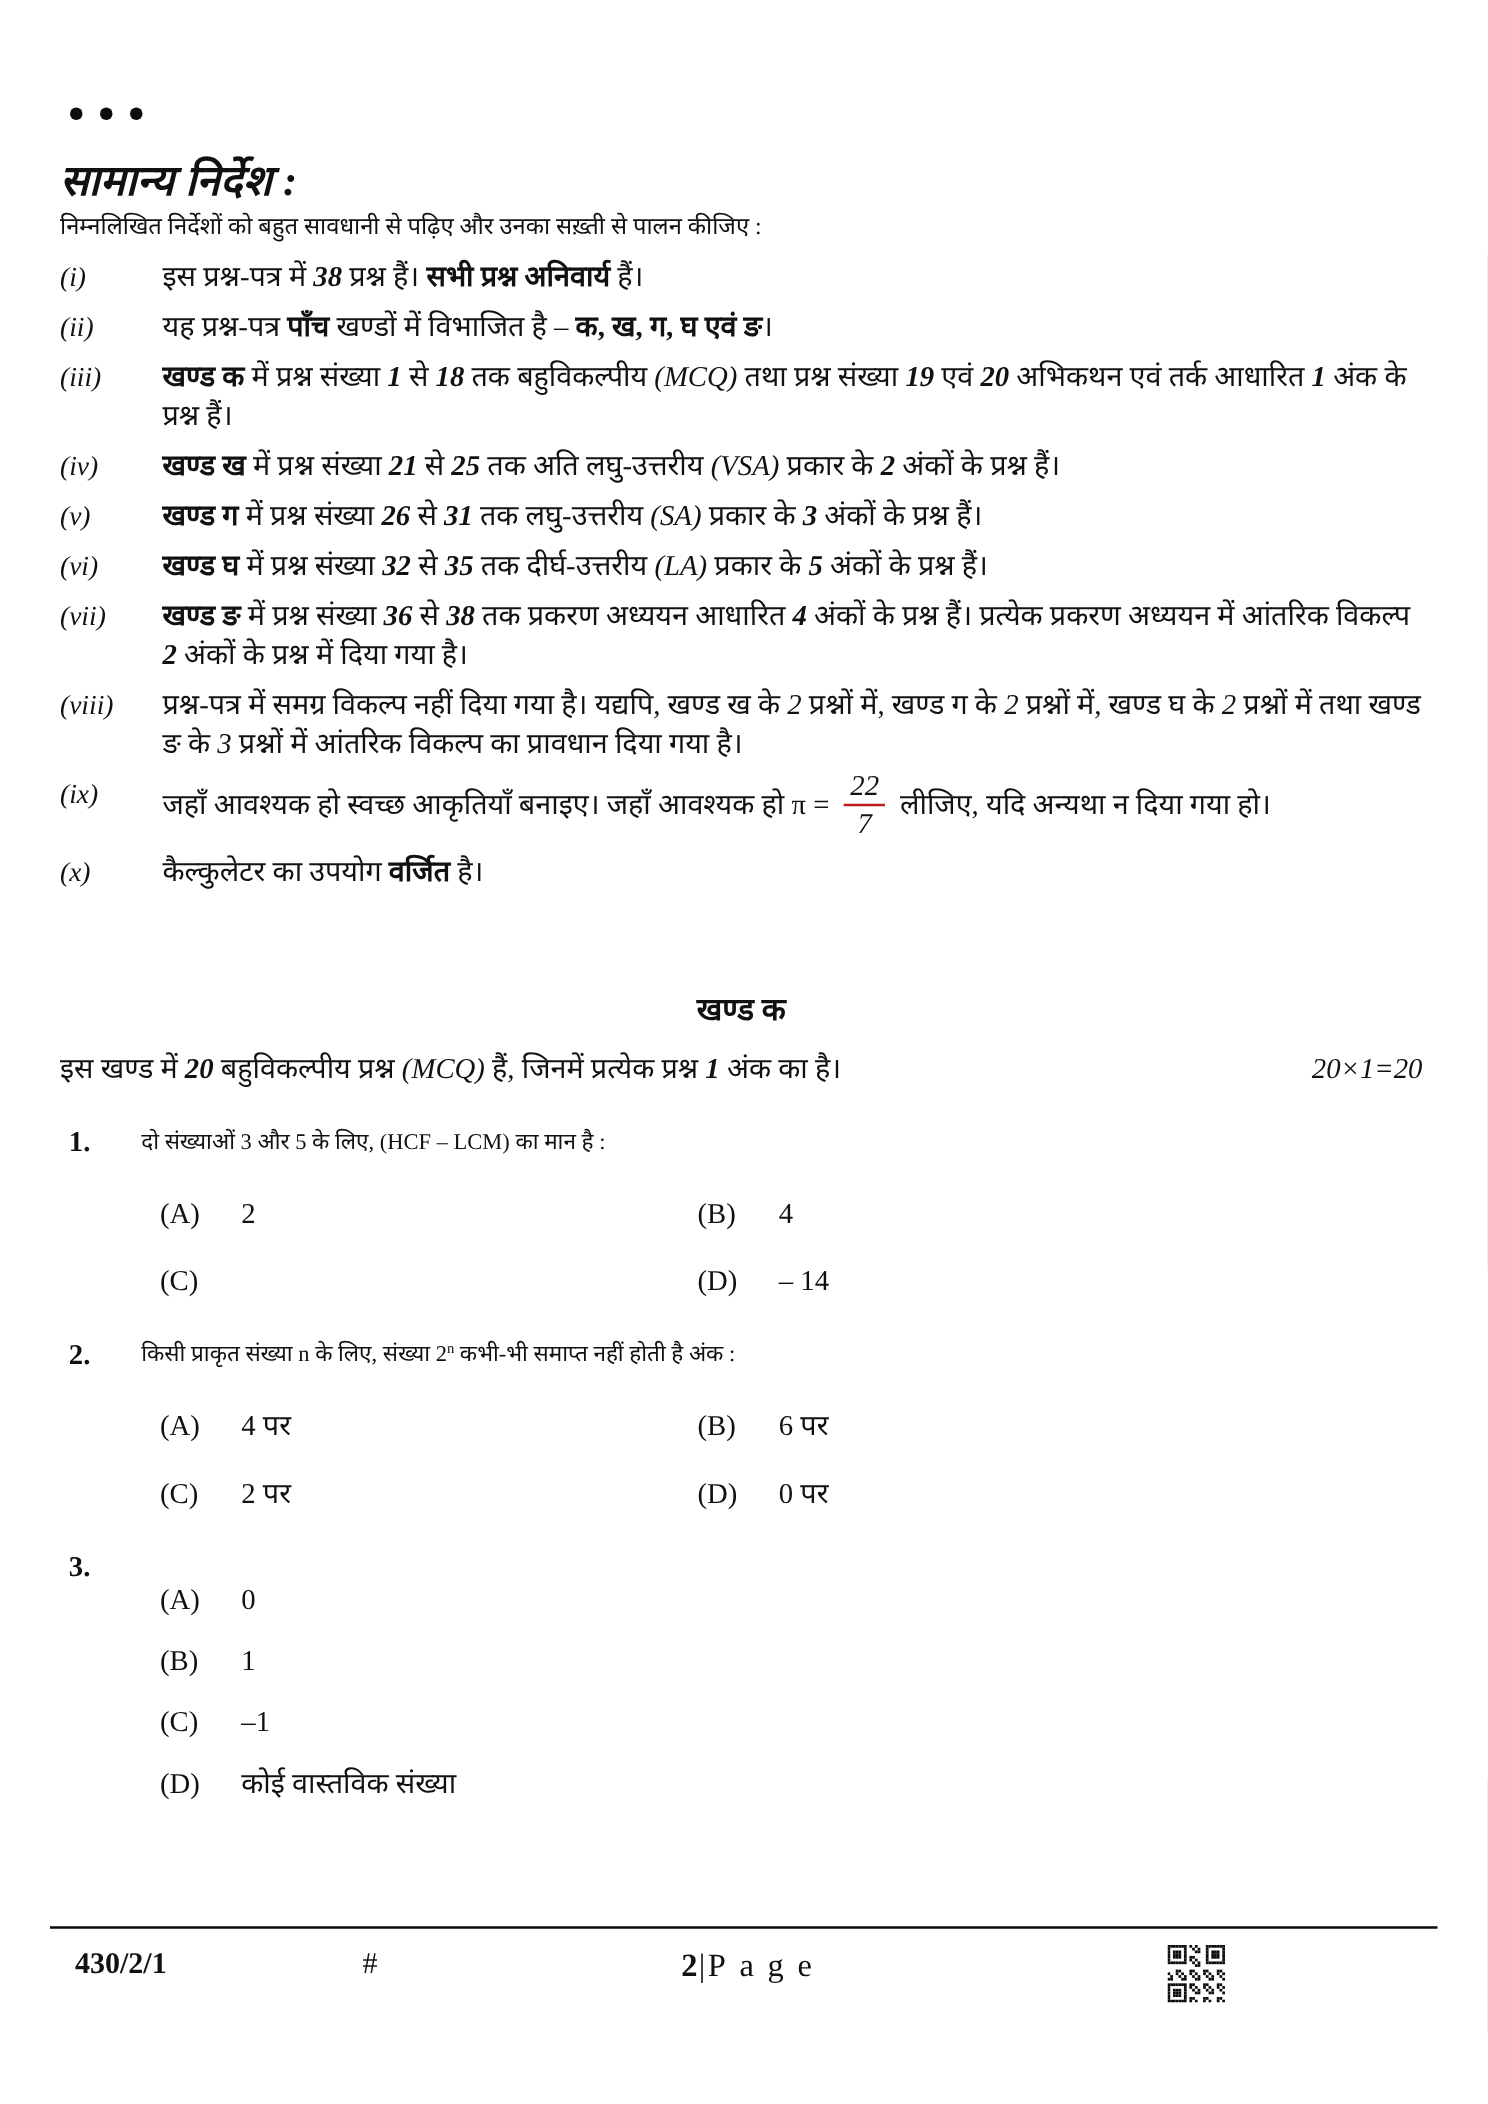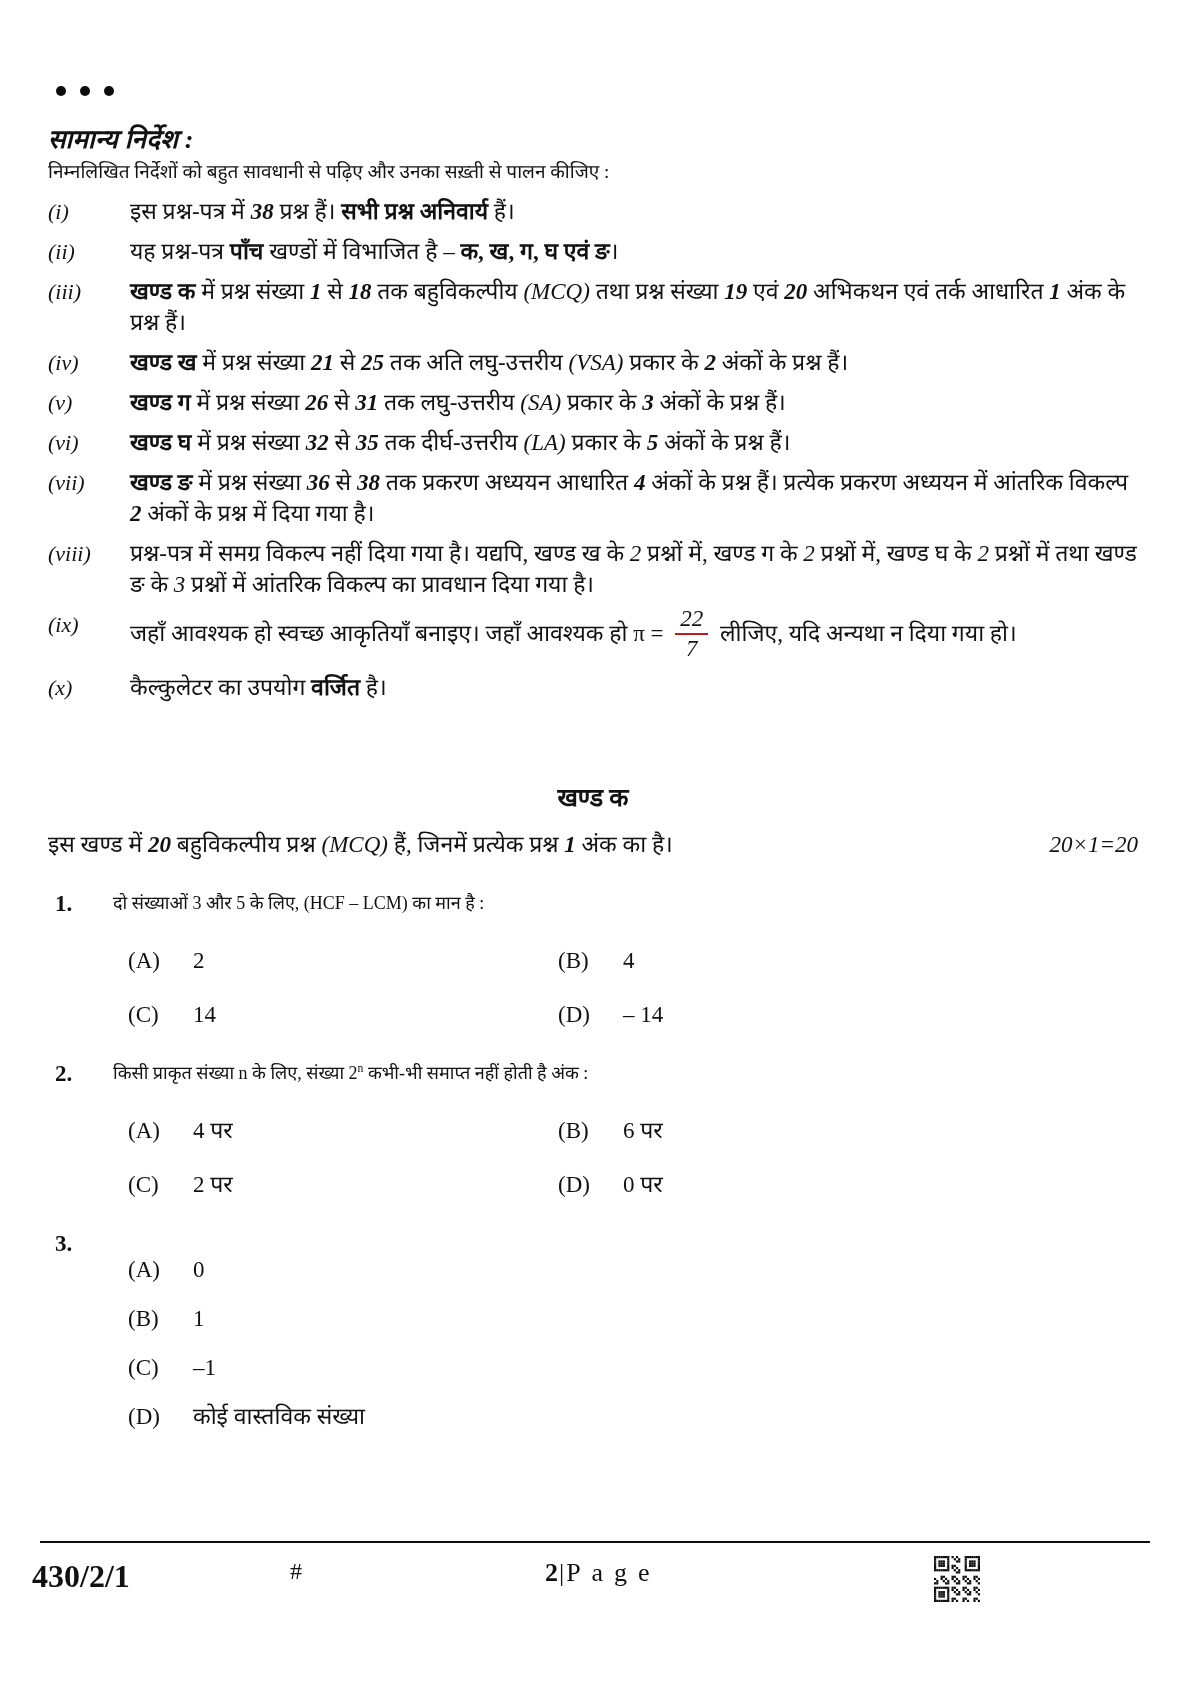--- a/index.html
+++ b/index.html
@@ -19,21 +19,21 @@
     left: 48px;
     top: 86px;
     width: 1090px;
   }
   
   .dots { display: flex; gap: 14px; margin-left: 8px; height: 10px; }
   .dots i { width: 10px; height: 10px; border-radius: 50%; background: #0c0c0c; display: block; }
 
   .gi-title {
     margin-top: 24px;
-    font-size: 26px;
+    font-size: 34px;
     font-weight: bold;
     font-style: italic;
     letter-spacing: 0.2px;
   }
   .gi-intro {
     font-size: 19px;
     line-height: 31px;
   }
 
   .instructions { margin-top: 7px; }
@@ -105,23 +105,23 @@
   .footer-line {
     position: absolute;
     left: 40px;
     top: 1541px;
     width: 1110px;
     height: 2px;
     background: #0c0c0c;
   }
   .paper-code {
     position: absolute;
-    left: 32px;
+    left: 60px;
     top: 1558px;
-    font-size: 32px;
+    font-size: 24px;
     font-weight: bold;
   }
   .hash-mark {
     position: absolute;
     left: 290px;
     top: 1558px;
     font-size: 24px;
   }
   .page-indicator {
     position: absolute;
@@ -219,21 +219,20 @@
               <div class="opt">
                 <span class="opt-label">(A)</span>
                 <span class="opt-text">2</span>
               </div>
               <div class="opt">
                 <span class="opt-label">(B)</span>
                 <span class="opt-text">4</span>
               </div>
               <div class="opt">
                 <span class="opt-label">(C)</span>
-                <span class="opt-text">14</span>
               </div>
               <div class="opt">
                 <span class="opt-label">(D)</span>
                 <span class="opt-text">– 14</span>
               </div>
             </div>
           </div>
         </div>
         <div class="question">
           <span class="q-num">2.</span>

